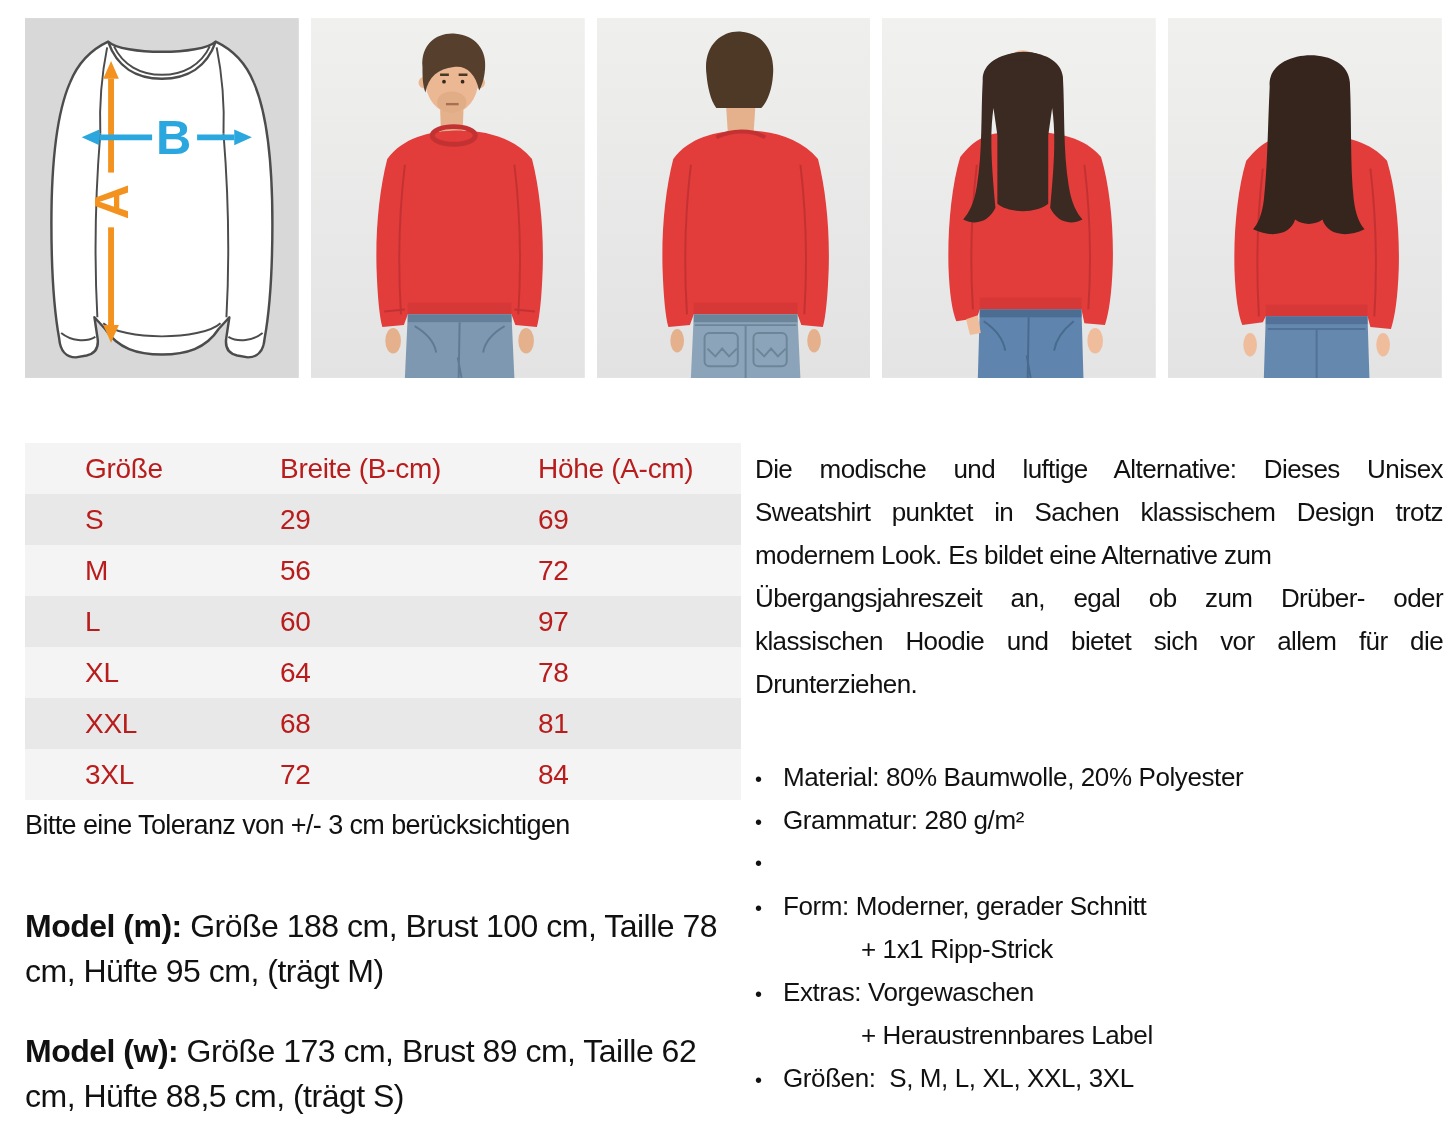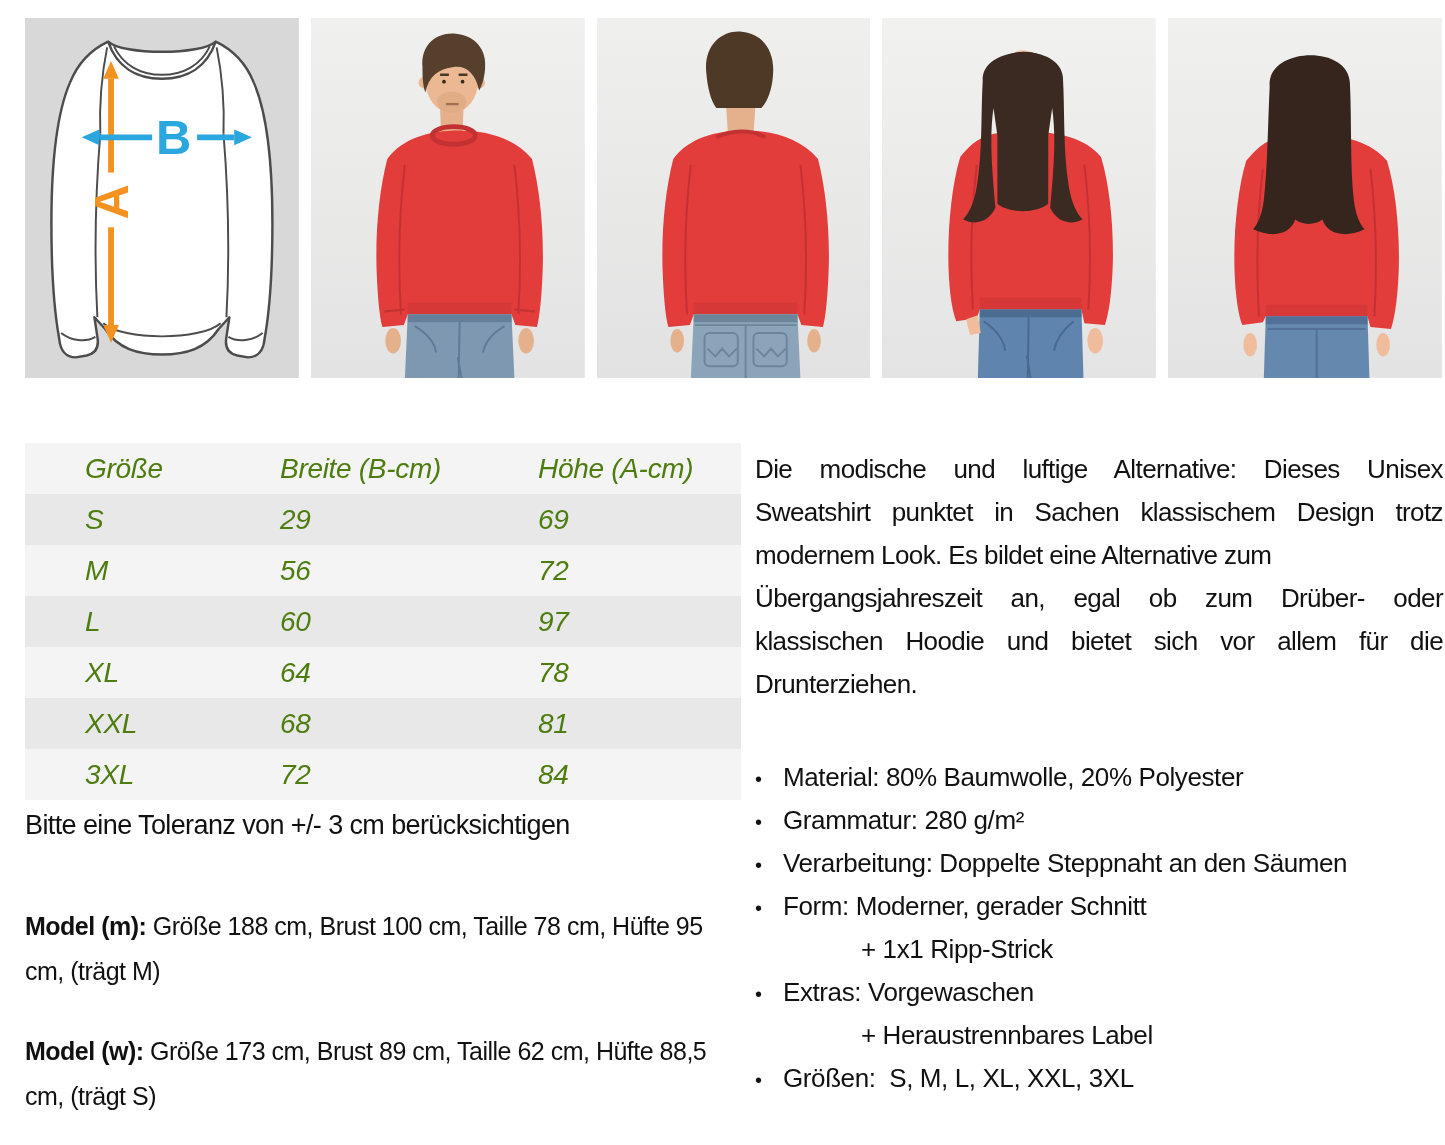--- a/index.html
+++ b/index.html
@@ -6,27 +6,27 @@
   body{
     width:1445px;height:1145px;position:relative;overflow:hidden;
     background:#ffffff;color:#1a1a1a;
     font-family:"Liberation Sans",sans-serif;
   }
   
   .gallery{position:absolute;left:25px;top:14px;width:1417px;height:368px;display:flex;gap:12px;}
   .panel{flex:1 1 0;height:368px;}
   .panel svg{display:block;width:100%;height:100%;}
   
-  .size-table{position:absolute;left:25px;top:443px;width:716px;font-size:28px;color:#4d7c0f;letter-spacing:-0.3px;font-style:italic;}
+  .size-table{position:absolute;left:25px;top:443px;width:716px;font-size:28px;color:#b91c1c;letter-spacing:-0.3px;}
   .trow{display:grid;grid-template-columns:255px 258px 1fr;height:51px;align-items:center;background:#f3f4f3;}
   .trow>span:first-child{padding-left:60px;}
   .trow.dark{background:#e7e8e7;}
   
   .tolerance{position:absolute;left:25px;top:810px;font-size:27px;color:#111;letter-spacing:-0.6px;}
-  .model-block{position:absolute;left:25px;width:706px;font-size:25px;line-height:45px;letter-spacing:-0.5px;color:#111;}
+  .model-block{position:absolute;left:25px;width:706px;font-size:32px;line-height:45px;letter-spacing:-0.5px;color:#111;}
   .model-block b{font-weight:700;}
   #model-m{top:904px;}
   #model-w{top:1029px;}
   
   .description{position:absolute;left:755px;top:448px;width:688px;font-size:26px;line-height:43px;letter-spacing:-0.6px;color:#111;}
   .dline{height:43px;white-space:nowrap;}
   .dline.j{white-space:normal;text-align:justify;text-align-last:justify;}
   
   .features{position:absolute;left:755px;top:756px;width:688px;font-size:26px;line-height:43px;letter-spacing:-0.4px;color:#111;}
   .frow{display:flex;height:43px;align-items:baseline;}
@@ -252,21 +252,20 @@
   <div class="frow">
       <span class="dot">•</span>
       <span>Material: 80% Baumwolle, 20% Polyester</span>
     </div>
   <div class="frow">
       <span class="dot">•</span>
       <span>Grammatur: 280 g/m²</span>
     </div>
   <div class="frow">
       <span class="dot">•</span>
-      <span>Verarbeitung: Doppelte Steppnaht an den Säumen</span>
     </div>
   <div class="frow">
       <span class="dot">•</span>
       <span>Form: Moderner, gerader Schnitt</span>
     </div>
   <div class="frow sub">
       <span>+ 1x1 Ripp-Strick</span>
     </div>
   <div class="frow">
       <span class="dot">•</span>

